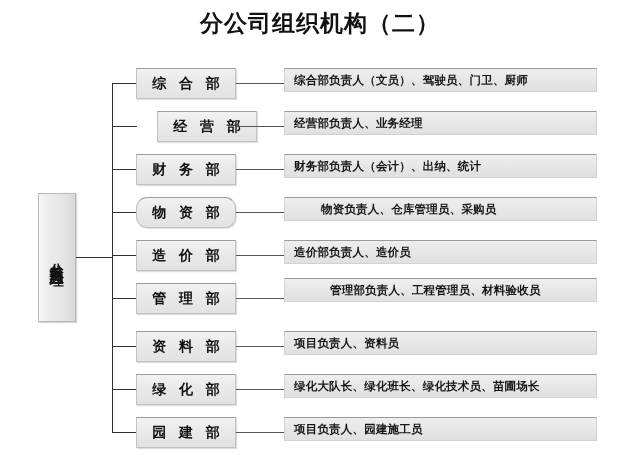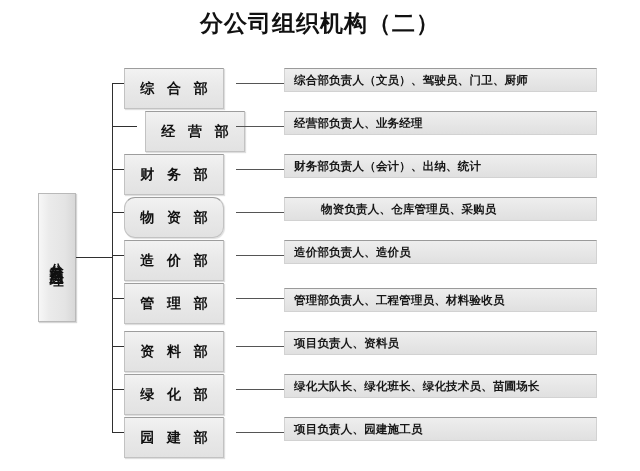--- a/index.html
+++ b/index.html
@@ -58,23 +58,23 @@
     font-size: 14px;
     font-weight: bold;
     letter-spacing: 2px;
     line-height: 1.05;
     color: #111111;
   }
 
   
   .dept-box {
     position: absolute;
-    left: 124px;
+    left: 136px;
     width: 100px;
-    height: 41px;
+    height: 31px;
     background: linear-gradient(to bottom, #f2f2f2 0%, #e9e9e9 45%, #e2e2e2 100%);
     border: 1px solid #c2c2c2;
     border-top-color: #9d9d9d;
     box-sizing: border-box;
     box-shadow: 1px 1px 1px rgba(0,0,0,0.13);
     display: flex;
     align-items: center;
     justify-content: center;
   }
   .dept-box .dept-label {
@@ -181,21 +181,21 @@
   <div class="line-h thin" style="left:236px; top:255px; width:49px;"></div>
   <div class="desc-box" style="top:240px;">
     <span class="desc-label">造价部负责人、造价员</span>
   </div>
 
   <div class="line-h" style="left:112px; top:298px; width:25px;"></div>
   <div class="dept-box" style="top:283px;">
     <span class="dept-label">管 理 部</span>
   </div>
   <div class="line-h thin" style="left:236px; top:298px; width:49px;"></div>
-  <div class="desc-box" style="top:288px;">
+  <div class="desc-box" style="top:278px;padding-left:36px;">
     <span class="desc-label">管理部负责人、工程管理员、材料验收员</span>
   </div>
 
   <div class="line-h" style="left:112px; top:346px; width:25px;"></div>
   <div class="dept-box" style="top:331px;">
     <span class="dept-label">资 料 部</span>
   </div>
   <div class="line-h thin" style="left:236px; top:346px; width:49px;"></div>
   <div class="desc-box" style="top:331px;">
     <span class="desc-label">项目负责人、资料员</span>

